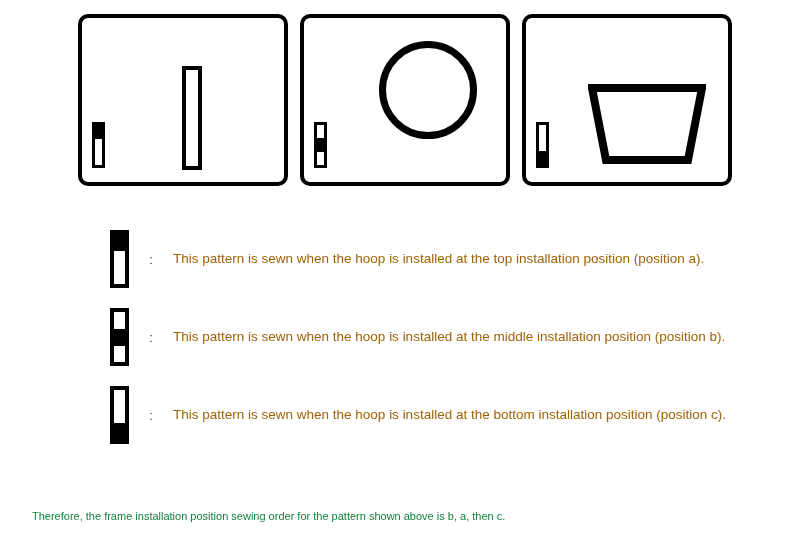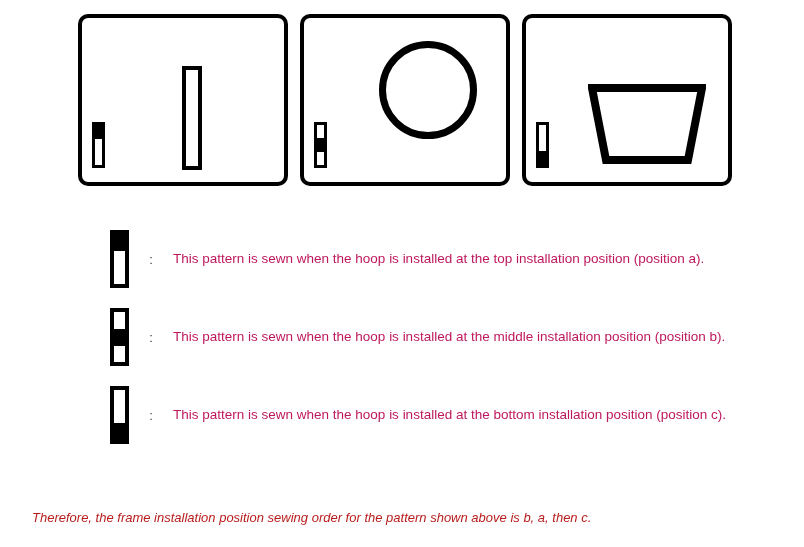--- a/index.html
+++ b/index.html
@@ -123,32 +123,31 @@
 
   .legend-colon {
     width: 44px;
     text-align: center;
     font-size: 13px;
     color: #3b3b3b;
     flex: 0 0 auto;
   }
   .legend-text {
     font-size: 13.5px;
-    color: #be185d;
+    color: #a16207;
     line-height: 1.3;
   }
 
   
   .conclusion {
     position: absolute;
     left: 32px;
     top: 510px;
-    font-size: 13px;
-    color: #b91c1c;
-    font-style: italic;
+    font-size: 11px;
+    color: #15803d;
   }
 </style>
 </head>
 <body>
 
 <div class="panel-row">
 
   <div class="panel">
     <div class="hoop-marker top">
       <div class="fill"></div>

